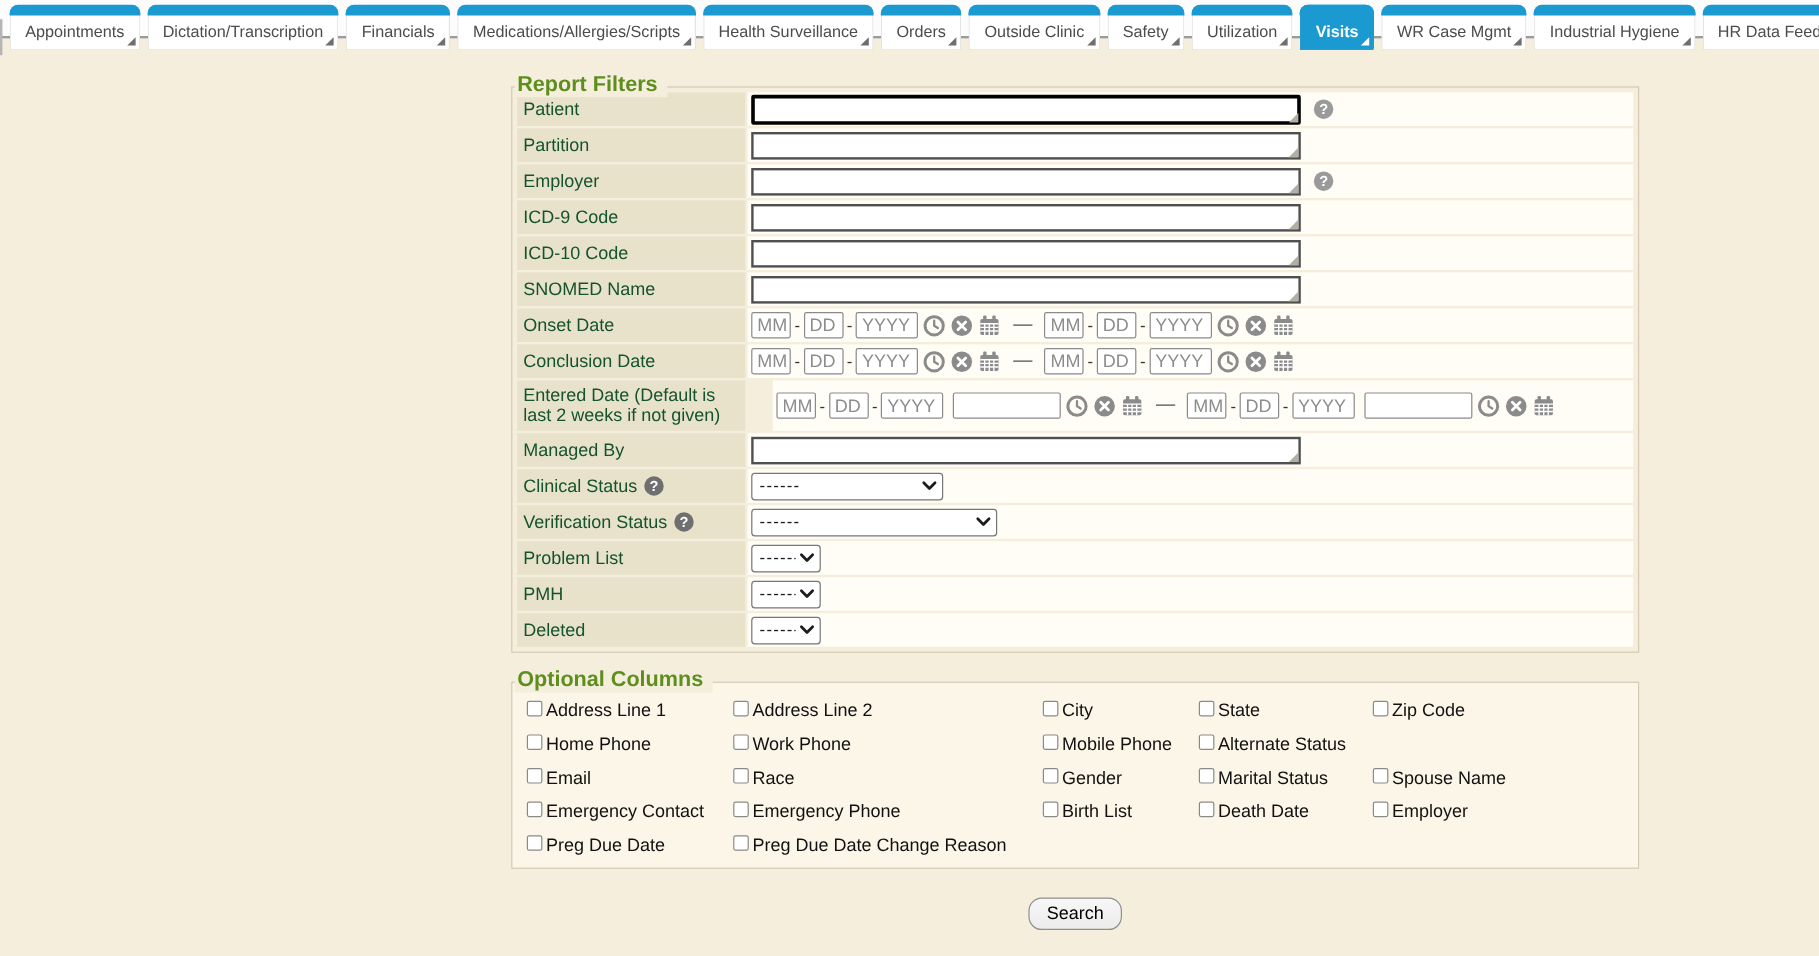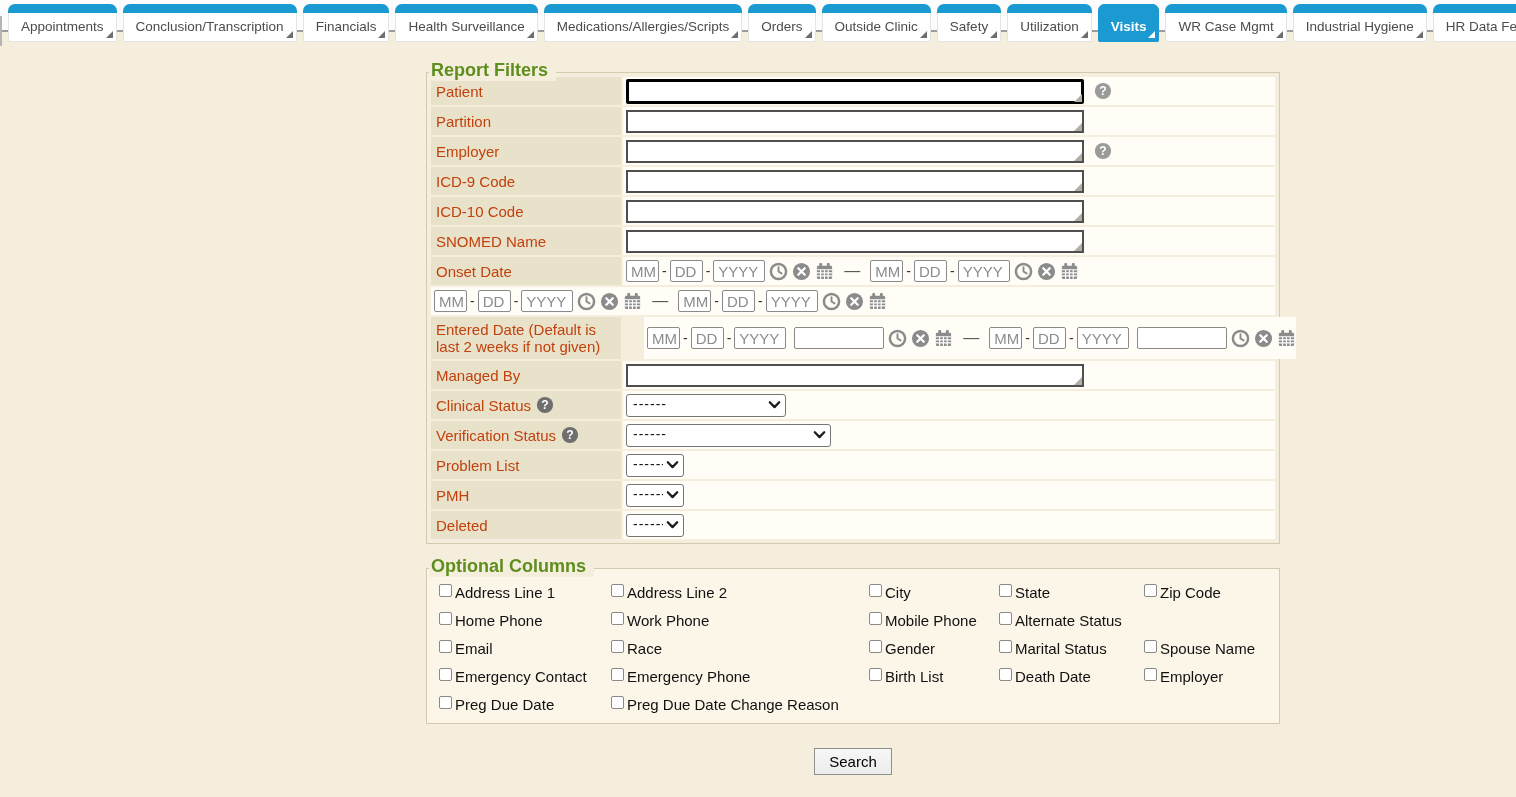--- a/index.html
+++ b/index.html
@@ -41,21 +41,21 @@
     content:''; position:absolute; right:3px; bottom:3px;
     width:0; height:0;
     border-left:7px solid transparent; border-bottom:7px solid #6e6e6e;
   }
   .tab.active {
     background:var(--tabblue); color:#fff; font-weight:bold; border-color:var(--tabblue);
   }
   .tab.active::after { border-bottom-color:#fff; }
 
   
-  .content { margin-left:426px; width:854px; }
+  .content { margin-left:426px; width:940px; }
   .fieldset {
     position:relative;
     border:1px solid #d3cab1;
     padding:4px;
   }
   #report-filters-fieldset { margin-top:40px; }
   #optional-columns-fieldset { margin-top:24px; background:#fbf6e8; padding:5px 4px 3px 4px; }
   .legend {
     position:absolute; top:-13px; left:2px;
     background:#f5eedd;
@@ -66,21 +66,21 @@
   
   .frow { display:flex; height:28px; margin-bottom:2px; }
   .frow.tall { height:42px;gap:21px; }
   .frow:last-child { margin-bottom:0; }
   .cell-label {
     flex:0 0 190px; width:190px;
     background:#e9e2cb;
     margin-right:2px;
     padding:0 4px 0 5px;
     display:flex; align-items:center; gap:5px;
-    font-size:15px; line-height:17px; color:#c2410c;
+    font-size:15px; line-height:17px; color:#14532d;
   }
   .cell-content {
     flex:1 1 auto;
     background:#fffdf6;
     display:flex; align-items:center;
     padding-left:3px; gap:6px;
   }
   
   .ac { position:relative; width:458px; height:23px; flex:0 0 auto; }
   .ac input {
@@ -133,35 +133,35 @@
     width:13px; height:13px; margin:0 3px 0 0; flex:0 0 auto;
     border:1px solid #8a8a8a; border-radius:2px; background:#fff;
     position:relative; top:-2px;
   }
 
   
   .search-row { text-align:center; margin-top:24px; }
   button.search {
     font:15px "Liberation Sans", sans-serif; color:#000;
     background:linear-gradient(#f7f7f7,#ececec);
-    border:1px solid #8f8f8f; border-radius:0;
+    border:1px solid #8f8f8f; border-radius:11px;
     padding:4px 14px; cursor:pointer;
   }
 </style>
 </head>
 <body>
 
 <div class="header">
   <div class="edge-notch"></div>
   <div id="tab-bar" class="tabs">
       <div class="tab">Appointments</div>
-      <div class="tab">Conclusion/Transcription</div>
+      <div class="tab">Dictation/Transcription</div>
       <div class="tab">Financials</div>
+      <div class="tab">Medications/Allergies/Scripts</div>
       <div class="tab">Health Surveillance</div>
-      <div class="tab">Medications/Allergies/Scripts</div>
       <div class="tab">Orders</div>
       <div class="tab">Outside Clinic</div>
       <div class="tab">Safety</div>
       <div class="tab">Utilization</div>
       <div class="tab active">Visits</div>
       <div class="tab">WR Case Mgmt</div>
       <div class="tab">Industrial Hygiene</div>
       <div class="tab">HR Data Feed</div>
     </div>
 </div>
@@ -291,20 +291,23 @@
                   <rect x="12.5" y="1" width="3" height="4.5" rx="1" fill="#8b8b8b"></rect>
                   <g stroke="#fff" stroke-width="1.2" fill="none">
                     <path d="M2 8.2h16M5.9 8.2v9.8M9.9 8.2v9.8M13.9 8.2v9.8M2 11.4h16M2 14.6h16"></path>
                   </g>
                 </svg>
               </span>
             </span>
           </div>
         </div>
         <div class="frow">
+          <div class="cell-label">
+            <span>Conclusion Date</span>
+          </div>
           <div class="cell-content">
             <span class="dgroup">
               <input class="din mm" type="text" placeholder="MM" style="">
               <span class="dash">-</span>
               <input class="din dd" type="text" placeholder="DD" style="">
               <span class="dash">-</span>
               <input class="din yyyy" type="text" placeholder="YYYY" style="">
               <span class="icon-btn">
                 <svg width="19" height="19" viewBox="0 0 20 20">
                   <circle cx="10" cy="10" r="8" fill="none" stroke="#8b8b8b" stroke-width="2.6"></circle>

